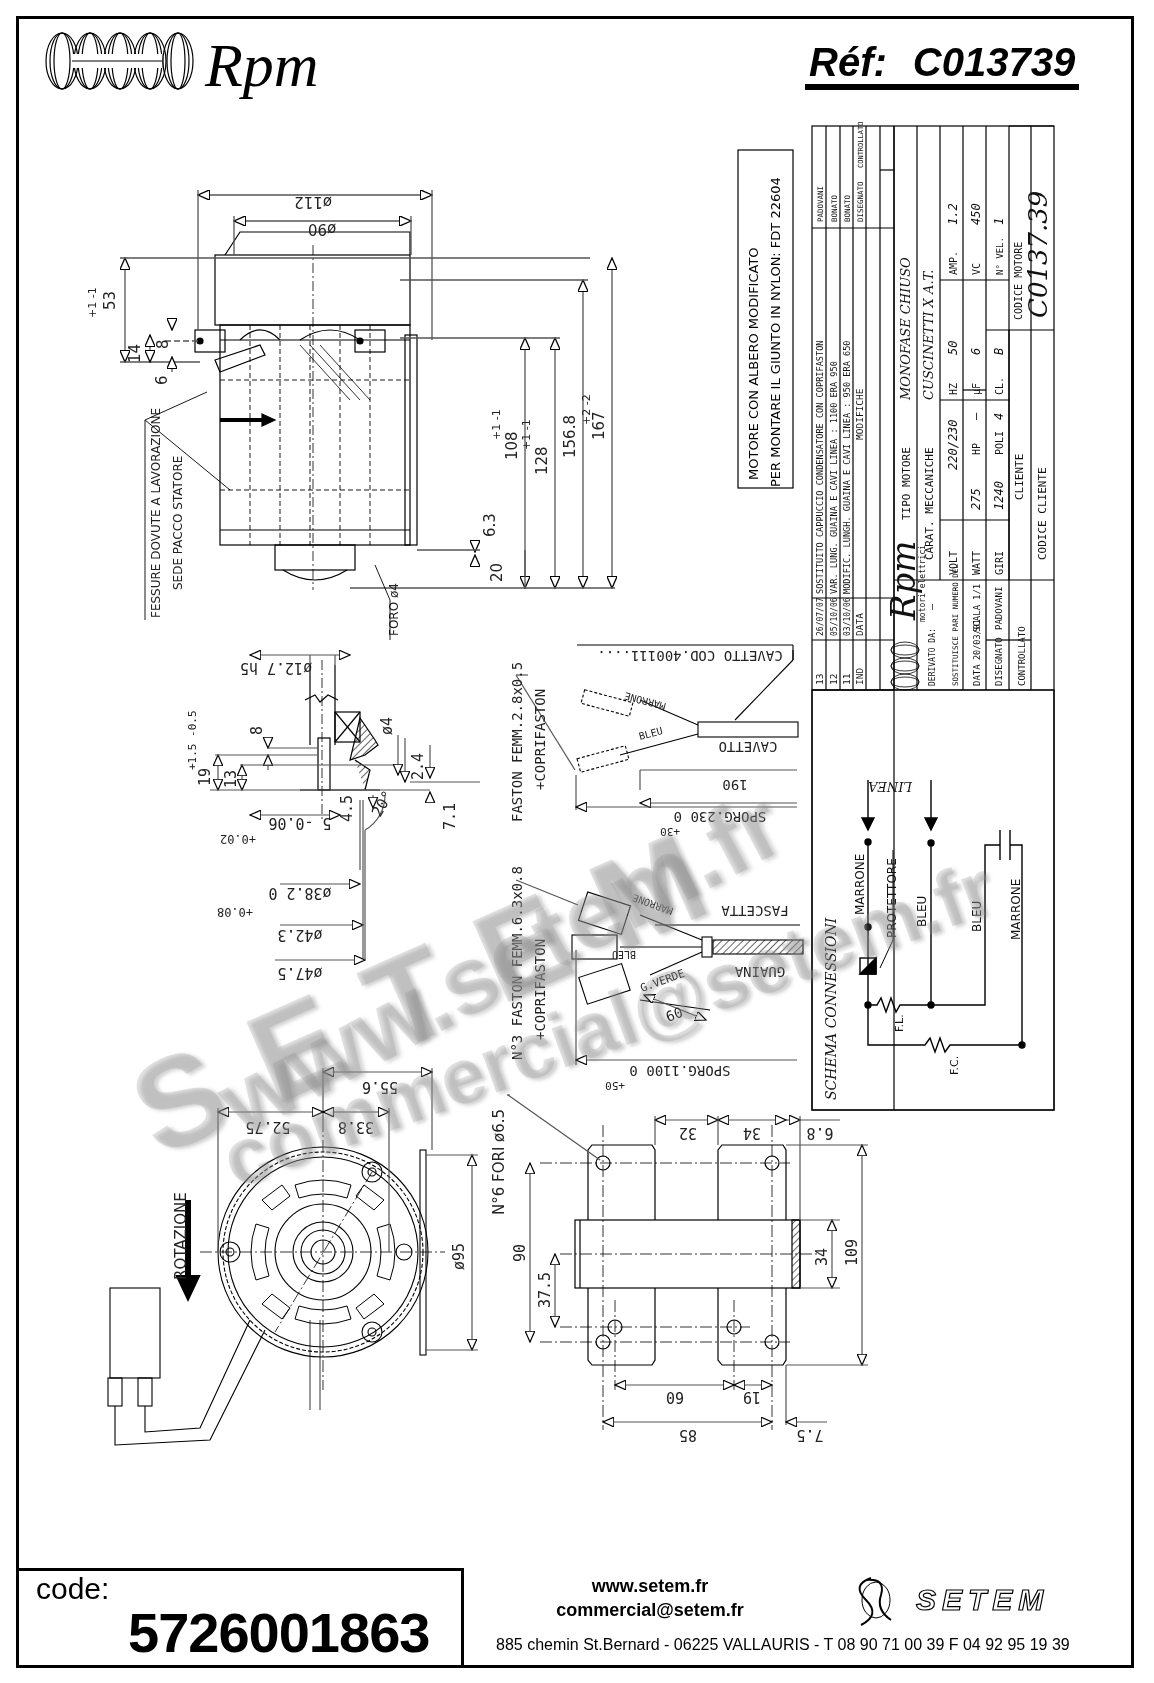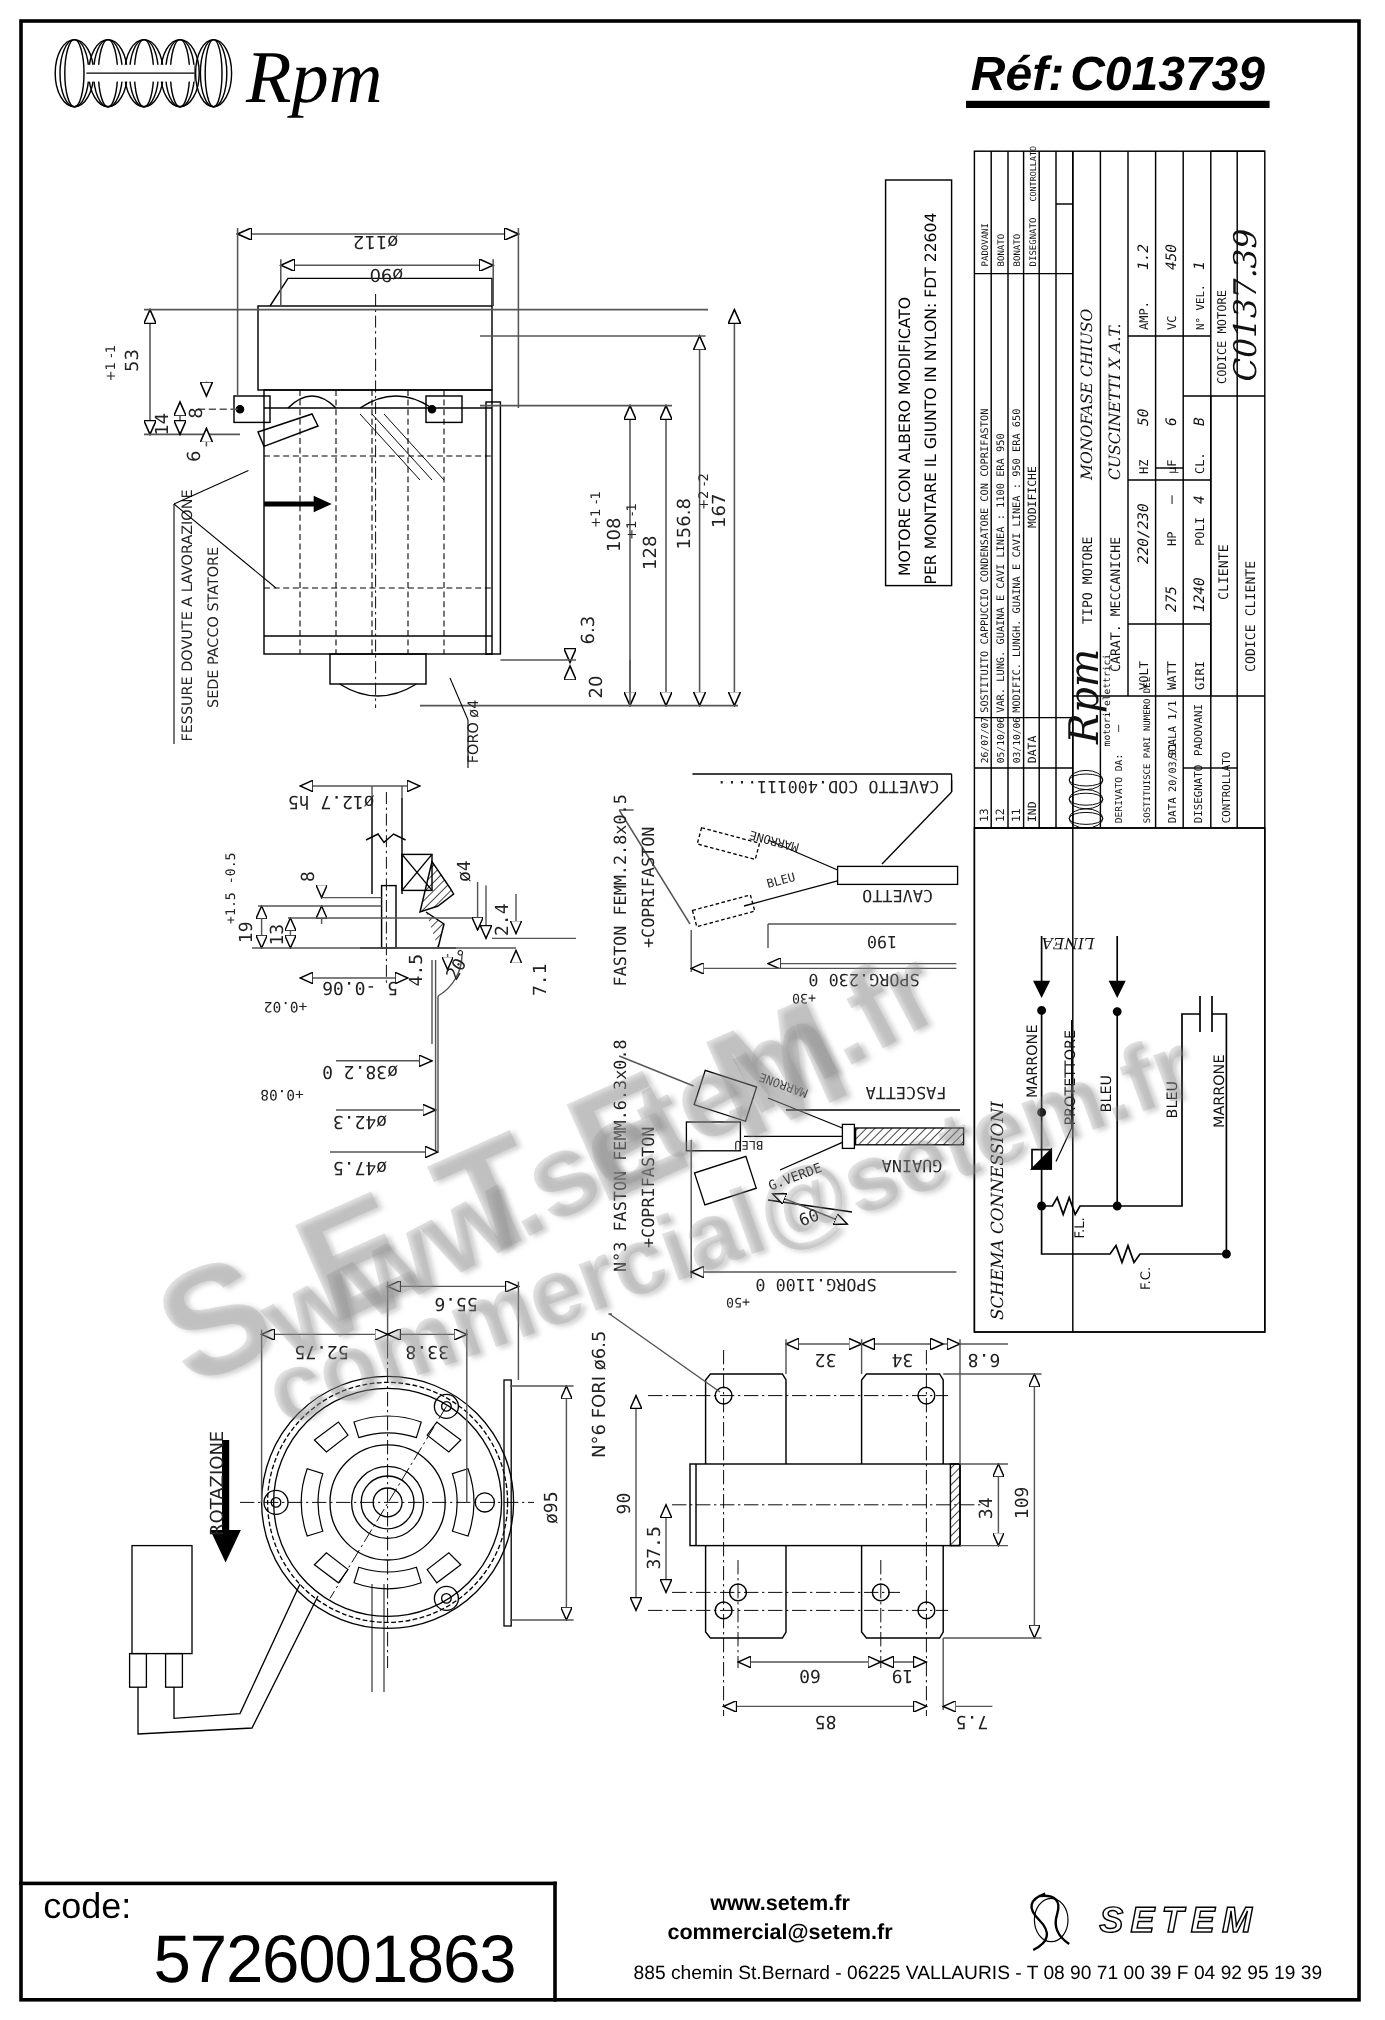--- a/index.html
+++ b/index.html
@@ -2,28 +2,28 @@
 <html><head>
 <meta charset="utf-8">
 <style>
   html,body{margin:0;padding:0;background:#fff;}
   body{width:1154px;height:1683px;position:relative;overflow:hidden;font-family:"Liberation Sans",sans-serif;color:#000;}
   .frame{position:absolute;left:16px;top:16px;width:1118px;height:1652px;border:3px solid #000;box-sizing:border-box;}
   .abs{position:absolute;}
   .logo-text{font-family:"Liberation Serif",serif;font-style:italic;font-size:62px;left:205px;top:30px;}
   .coils{left:42px;top:30px;width:155px;height:62px;}
   .ref{left:805px;top:40px;font-size:40px;font-weight:bold;font-style:italic;border-bottom:6px solid #000;line-height:44px;padding:0 4px;}
-  .ref span{margin-left:5px;}
+  .ref span{margin-left:26px;}
   .drawing{left:20px;top:110px;width:1110px;height:1450px;}
   .footer-code-box{left:16px;top:1568px;width:448px;height:100px;border-top:3px solid #000;border-right:3px solid #000;box-sizing:border-box;}
   .code-label{left:36px;top:1572px;font-size:30px;font-weight:normal;}
-  .code-val{left:128px;top:1600px;font-size:56px;font-weight:normal;letter-spacing:-1px;}
+  .code-val{left:128px;top:1600px;font-size:56px;font-weight:bold;letter-spacing:-1px;}
   .web{left:590px;top:1576px;font-size:18px;font-weight:bold;text-align:center;width:120px;}
   .mail{left:545px;top:1600px;font-size:18px;font-weight:bold;text-align:center;width:210px;}
-  .addr{left:496px;top:1636px;font-size:16px;white-space:nowrap;margin-left:32px;}
+  .addr{left:496px;top:1636px;font-size:16px;white-space:nowrap;}
   .setem-logo{left:846px;top:1570px;width:260px;height:60px;}
   .watermark{position:absolute;font-family:"Liberation Sans",sans-serif;font-weight:bold;color:rgba(150,150,150,0.28);text-shadow:3px 3px 4px rgba(120,120,120,0.35);pointer-events:none;transform-origin:left top;white-space:nowrap;}
 </style>
 </head>
 <body>
 
 <div class="frame"></div>
 
 <svg class="abs coils" viewBox="0 0 155 62">
   <g fill="none" stroke="#000" stroke-width="1.2">

